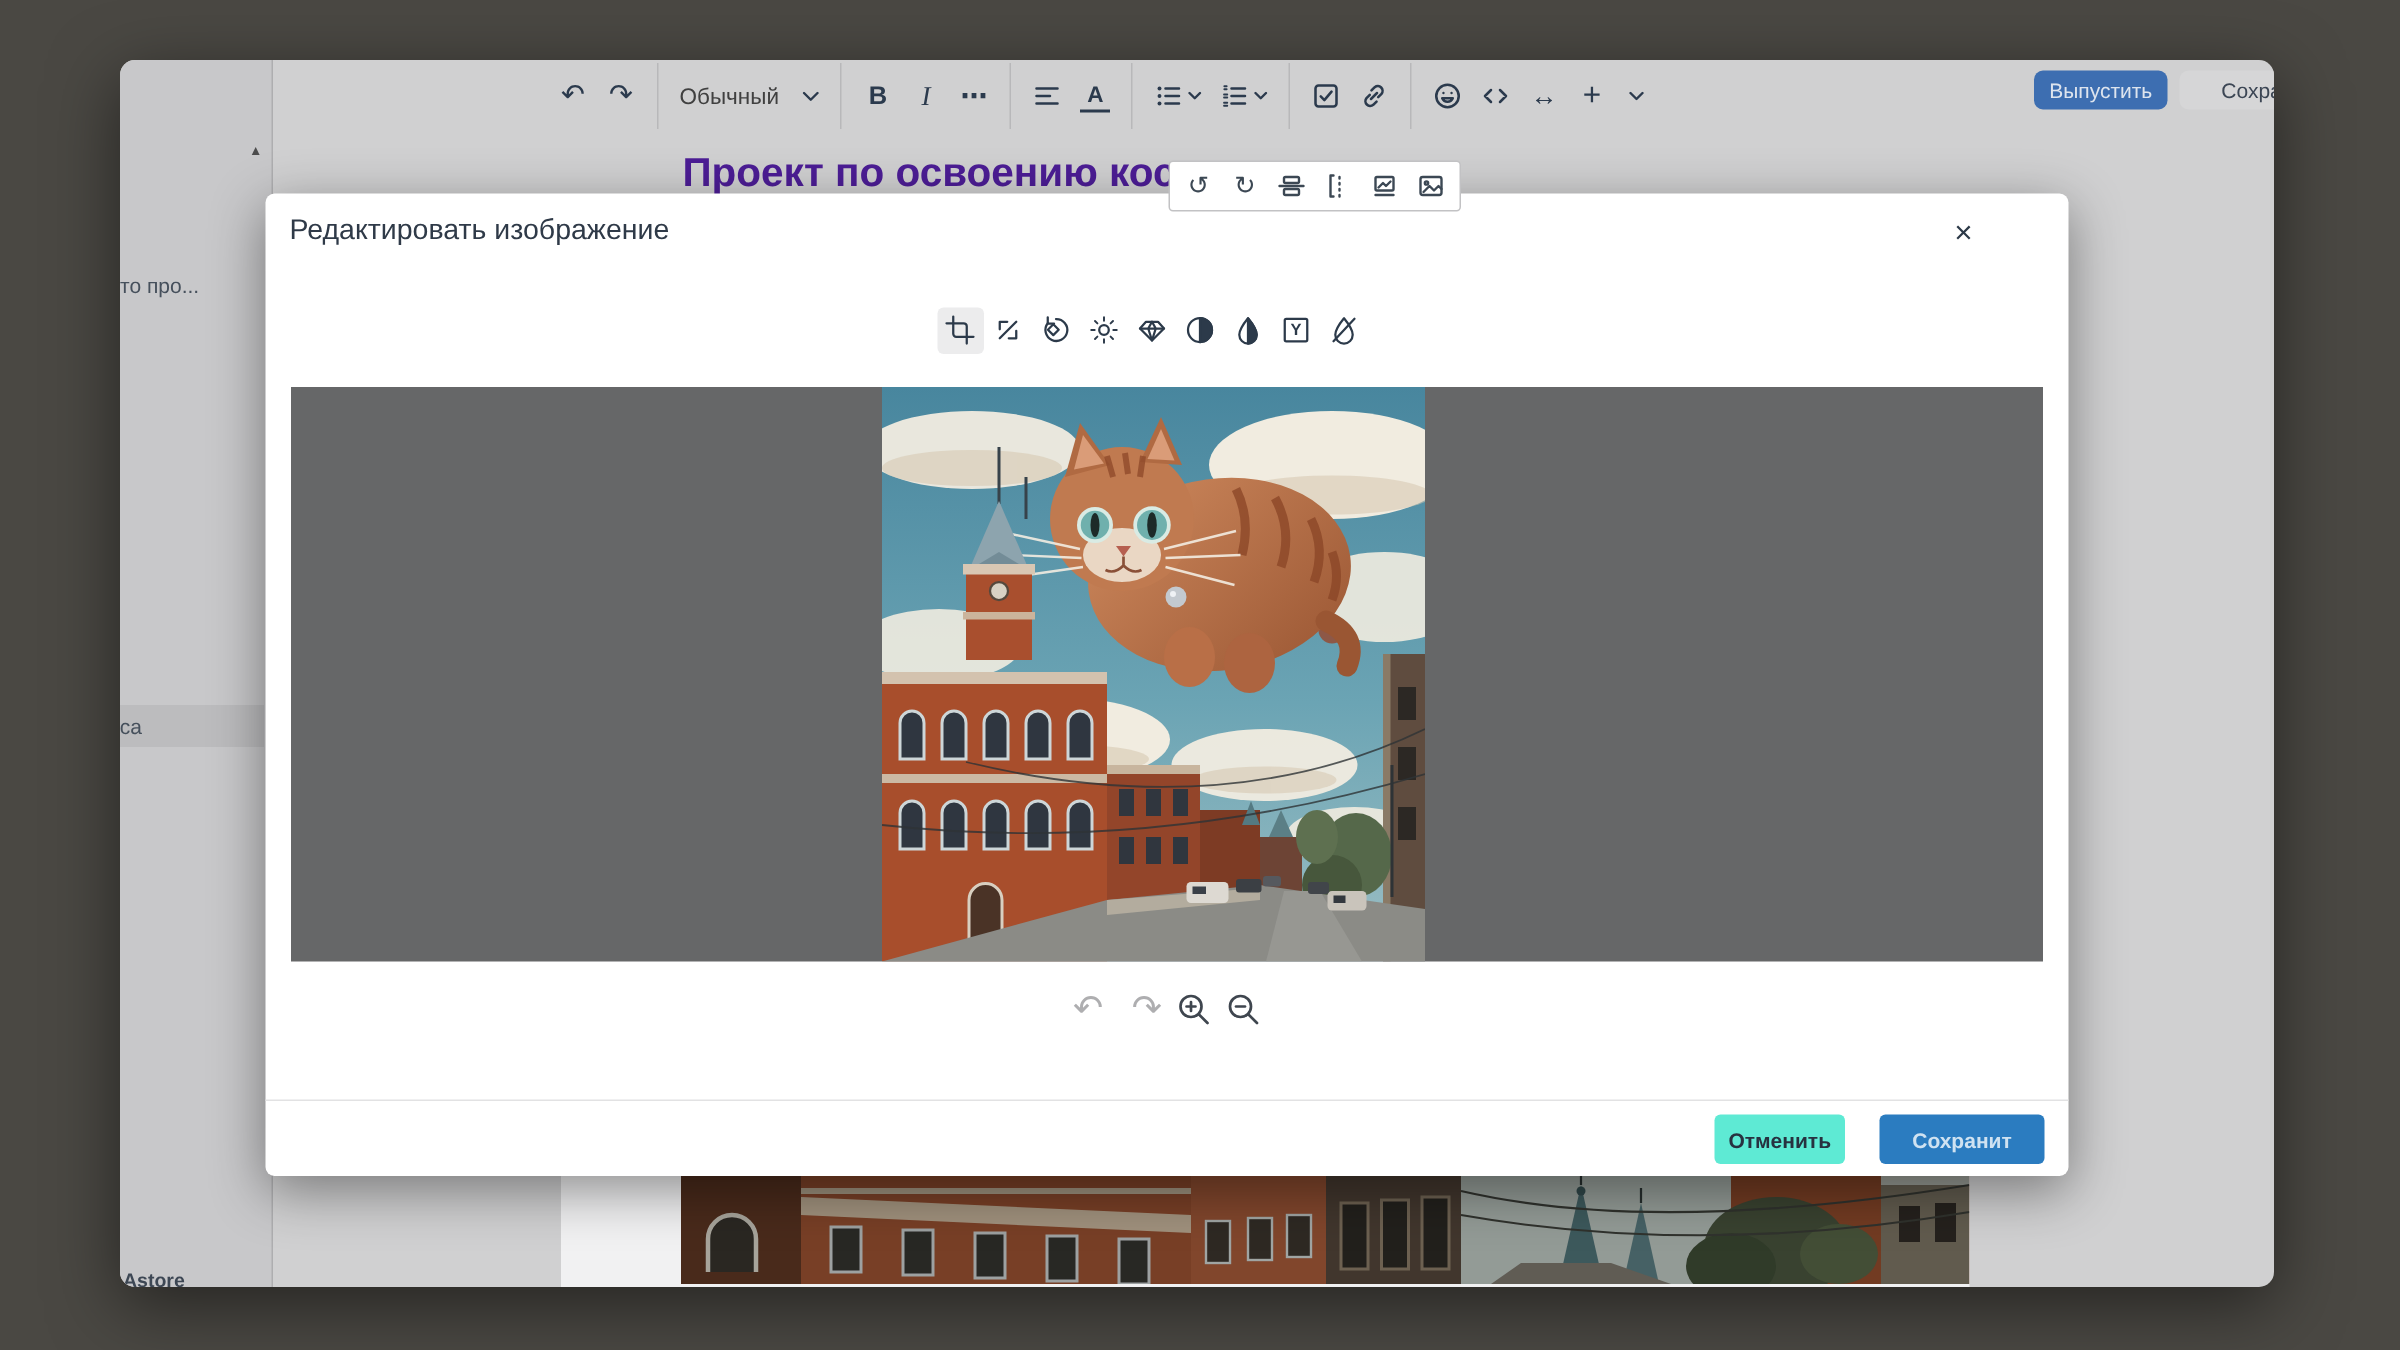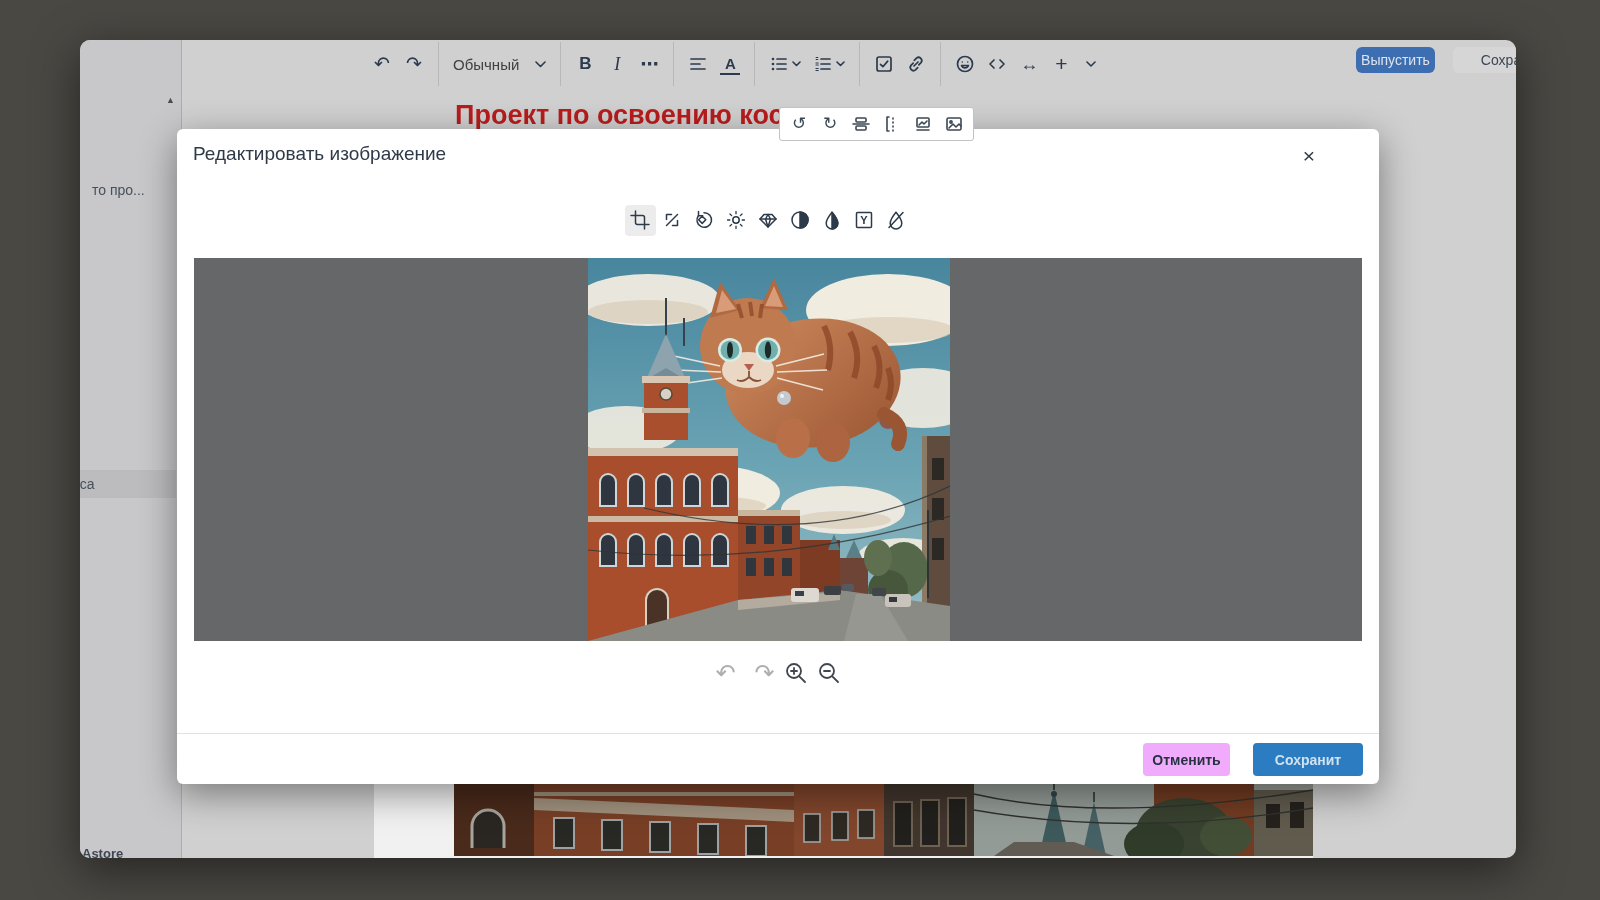--- a/index.html
+++ b/index.html
@@ -18,23 +18,23 @@
   
   .etb{left:292px;top:0;height:48px;display:flex;align-items:center;gap:12px;color:#2b3a4d;}
   .etb .tbi{display:flex;align-items:center;justify-content:center;min-width:20px;height:26px;cursor:pointer;}
   .etb .glyph{font-size:19px;line-height:26px;}
   .etb .divider{width:1px;height:44px;background:#b8b8ba;margin:0 2px;}
   .etb svg{stroke:#2b3a4d;fill:none;stroke-width:1.7;stroke-linecap:round;stroke-linejoin:round;}
   .chev{margin-left:3px;display:flex;}
   .chev svg{stroke:#2b3a4d;fill:none;stroke-width:1.6;}
   .parstyle{font-size:15px;color:#404040;}
   .btn-top{top:7px;height:26px;border-radius:6px;font-size:14px;display:flex;align-items:center;justify-content:center;cursor:pointer;}
-  .btn-publish{left:1276px;width:79px;background:#3d6eb1;color:#dde4ee;}
+  .btn-publish{left:1276px;width:89px;background:#3d6eb1;color:#dde4ee;}
   .btn-savetop{left:1373px;width:118px;background:#d6d6d7;color:#3c4654;}
-  .art-title{left:375px;top:60px;font-size:27px;font-weight:600;color:#b91c1c;white-space:nowrap;}
+  .art-title{left:375px;top:60px;font-size:27px;font-weight:600;color:#4c1d95;white-space:nowrap;}
   .white-col{left:294px;top:560px;width:939px;height:258px;background:#f1f1f2;}
   .img-strip{left:374px;top:744px;width:859px;height:72px;overflow:hidden;filter:brightness(.88) saturate(.95);}
   
   .float-tb{left:779px;top:107px;width:193px;height:32px;background:#fff;border:1px solid #c2c2c4;
             border-radius:3px;z-index:70;display:flex;align-items:center;justify-content:center;gap:11px;color:#3c4854;}
   .float-tb .fti{display:flex;align-items:center;justify-content:center;width:20px;height:20px;cursor:pointer;}
   .float-tb .glyph{font-size:17px;line-height:20px;}
   .float-tb svg{stroke:#3c4854;fill:none;stroke-width:1.6;stroke-linecap:round;stroke-linejoin:round;}
   
   .modal{left:177px;top:129px;width:1202px;height:655px;background:#ffffff;border-radius:6px;z-index:60;
@@ -48,31 +48,31 @@
   .m-tools .tool.active{background:#ececed;}
   .m-tools svg{stroke:#2c3a4a;fill:none;stroke-width:1.5;stroke-linecap:round;stroke-linejoin:round;}
   .m-canvas{left:17px;top:129px;width:1168px;height:383px;background:#666768;display:flex;align-items:center;justify-content:center;overflow:hidden;}
   .m-canvas .photo{transform:translateX(-9px);width:362px;height:383px;}
   .m-controls{left:0;top:524px;width:1202px;height:40px;display:flex;align-items:center;justify-content:center;gap:9px;}
   .m-controls .hist{font-size:24px;color:#aeaeb0;line-height:24px;cursor:pointer;}
   .m-controls .hist.u{margin-right:10px;}
   .m-controls svg{stroke:#3f464f;fill:none;stroke-width:1.8;stroke-linecap:round;}
   .m-footer{left:0;top:604px;width:1202px;height:51px;border-top:1px solid #e2e2e3;}
   .m-btn{top:9px;height:33px;border-radius:4px;font-size:14px;font-weight:600;display:flex;align-items:center;justify-content:center;cursor:pointer;}
-  .m-cancel{left:966px;width:87px;background:#f0abfc;color:#273240;}
+  .m-cancel{left:966px;width:87px;background:#5eead4;color:#273240;}
   .m-save{left:1076px;width:110px;background:#2b7cc0;color:#cfe2f1;}
 </style>
 </head>
 <body>
 
 <div class="abs window">
 
   <div class="abs sidebar">
     <div class="abs sb-up">▲</div>
-    <div class="abs sb-text" style="left:0;top:142px;padding-left:12px;">то про...</div>
+    <div class="abs sb-text" style="left:0;top:142px;">то про...</div>
     <div class="abs sb-row-sel">
       <span class="sb-text" style="margin-left:-8px;">оса</span>
     </div>
     <div class="abs sb-brand">Astore</div>
   </div>
 
   <div class="abs etb">
     <div class="tbi glyph">↶</div>
     <div class="tbi glyph">↷</div>
     <div class="divider"></div>

